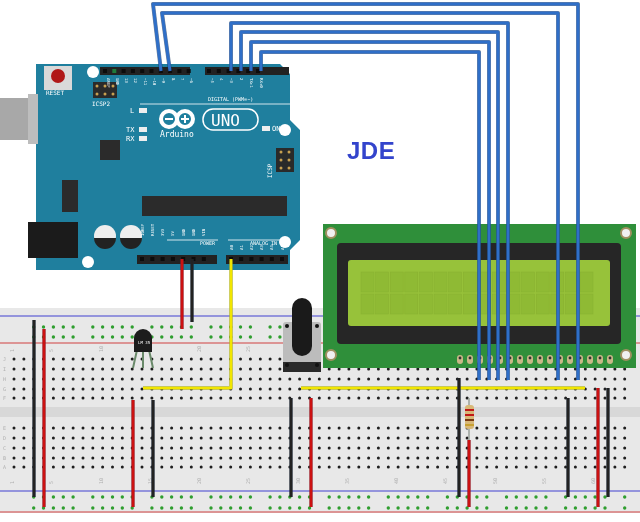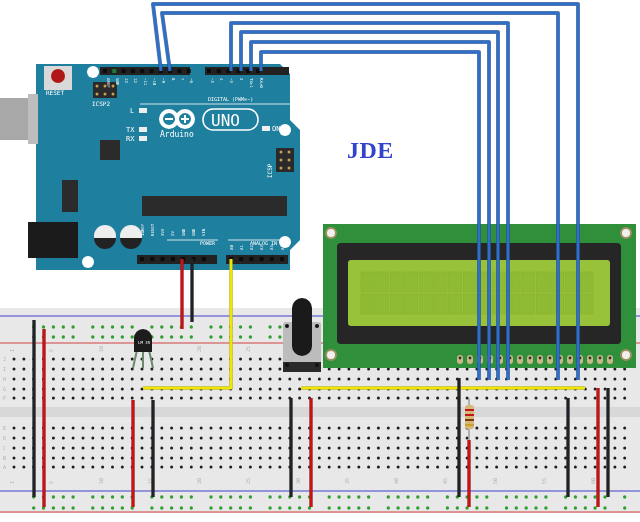--- a/index.html
+++ b/index.html
@@ -1,18 +1,18 @@
 <!DOCTYPE html>
 <html><head>
 <meta charset="utf-8">
 <style>
   html,body{margin:0;padding:0;background:#ffffff;}
   body{width:640px;height:522px;position:relative;overflow:hidden;font-family:"DejaVu Sans",sans-serif;}
   #stage{position:absolute;left:0;top:0;width:640px;height:522px;}
-  .title{position:absolute;left:347px;top:137px;font-family:Liberation Serif, serif;font-weight:bold;font-size:24px;color:#3344cc;letter-spacing:0.5px;}
+  .title{position:absolute;left:347px;top:137px;font-family:Liberation Sans, sans-serif;font-weight:bold;font-size:24px;color:#3344cc;letter-spacing:0.5px;}
   svg text{font-family:"DejaVu Sans Mono",monospace;}
 </style>
 </head>
 <body>
 
 <div id="stage">
   <svg id="svg" width="640" height="522" viewBox="0 0 640 522" xmlns="http://www.w3.org/2000/svg">
 
     <g>
       <rect x="0" y="308" width="640" height="205" fill="#e8e8e8"></rect>

